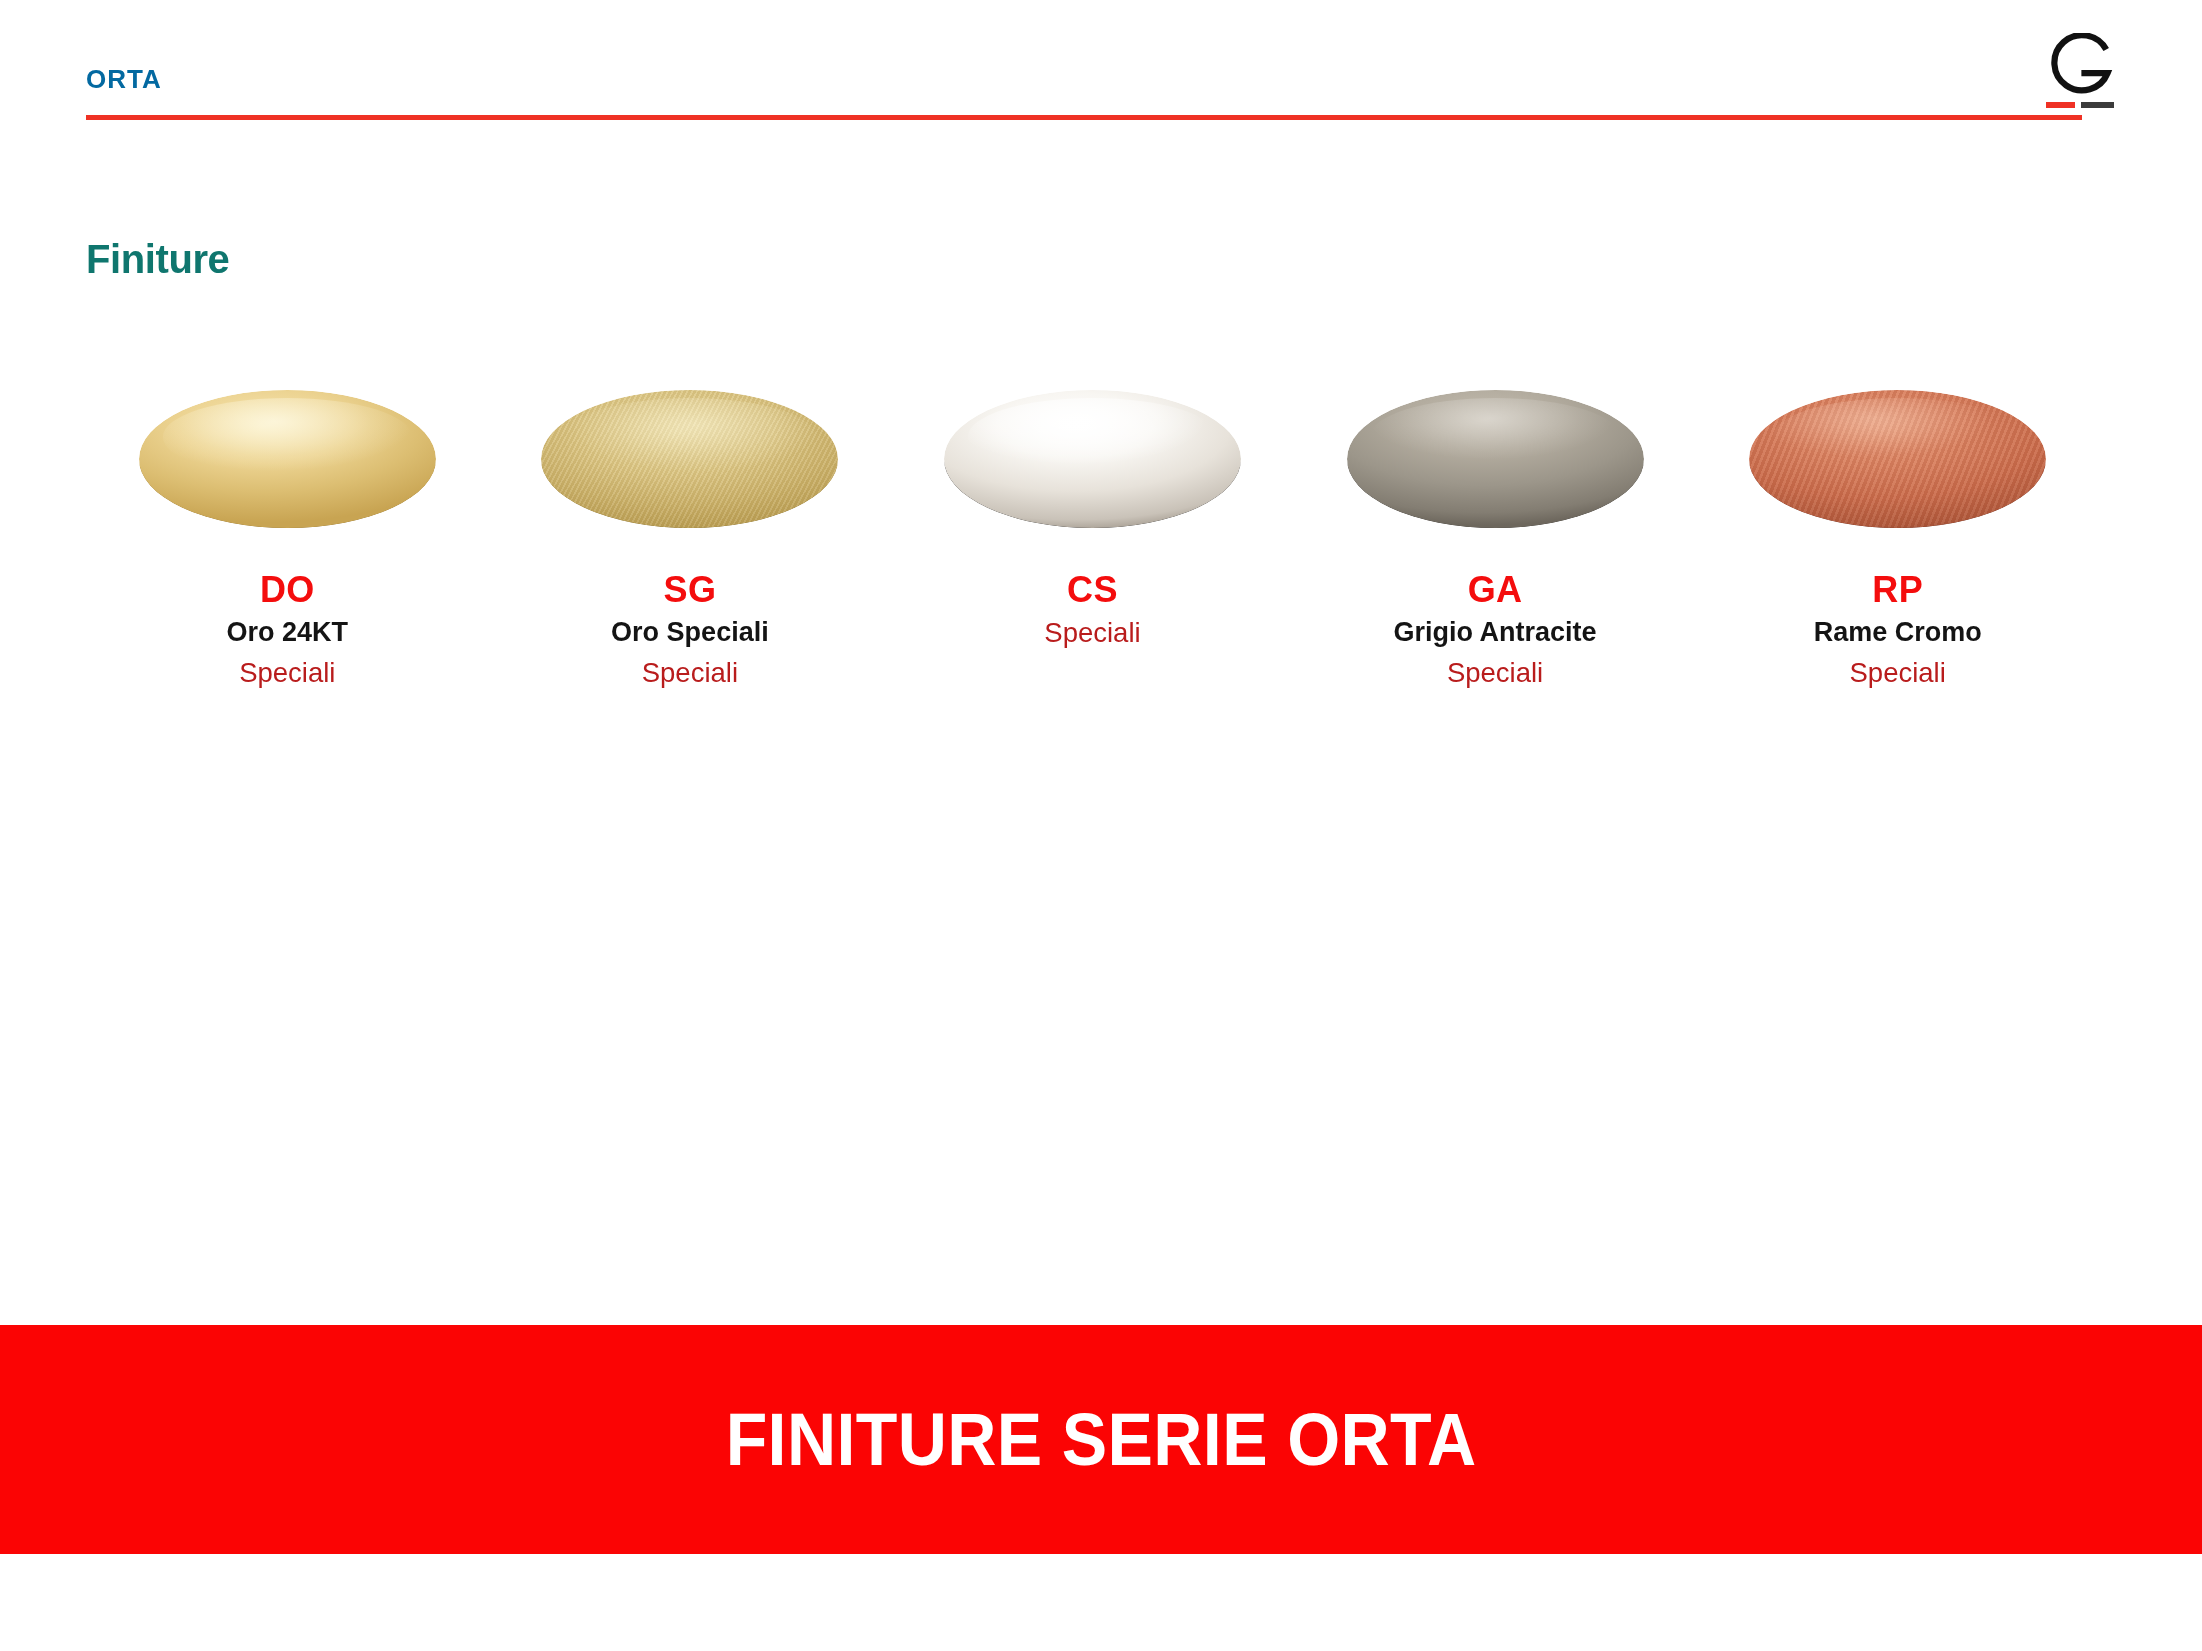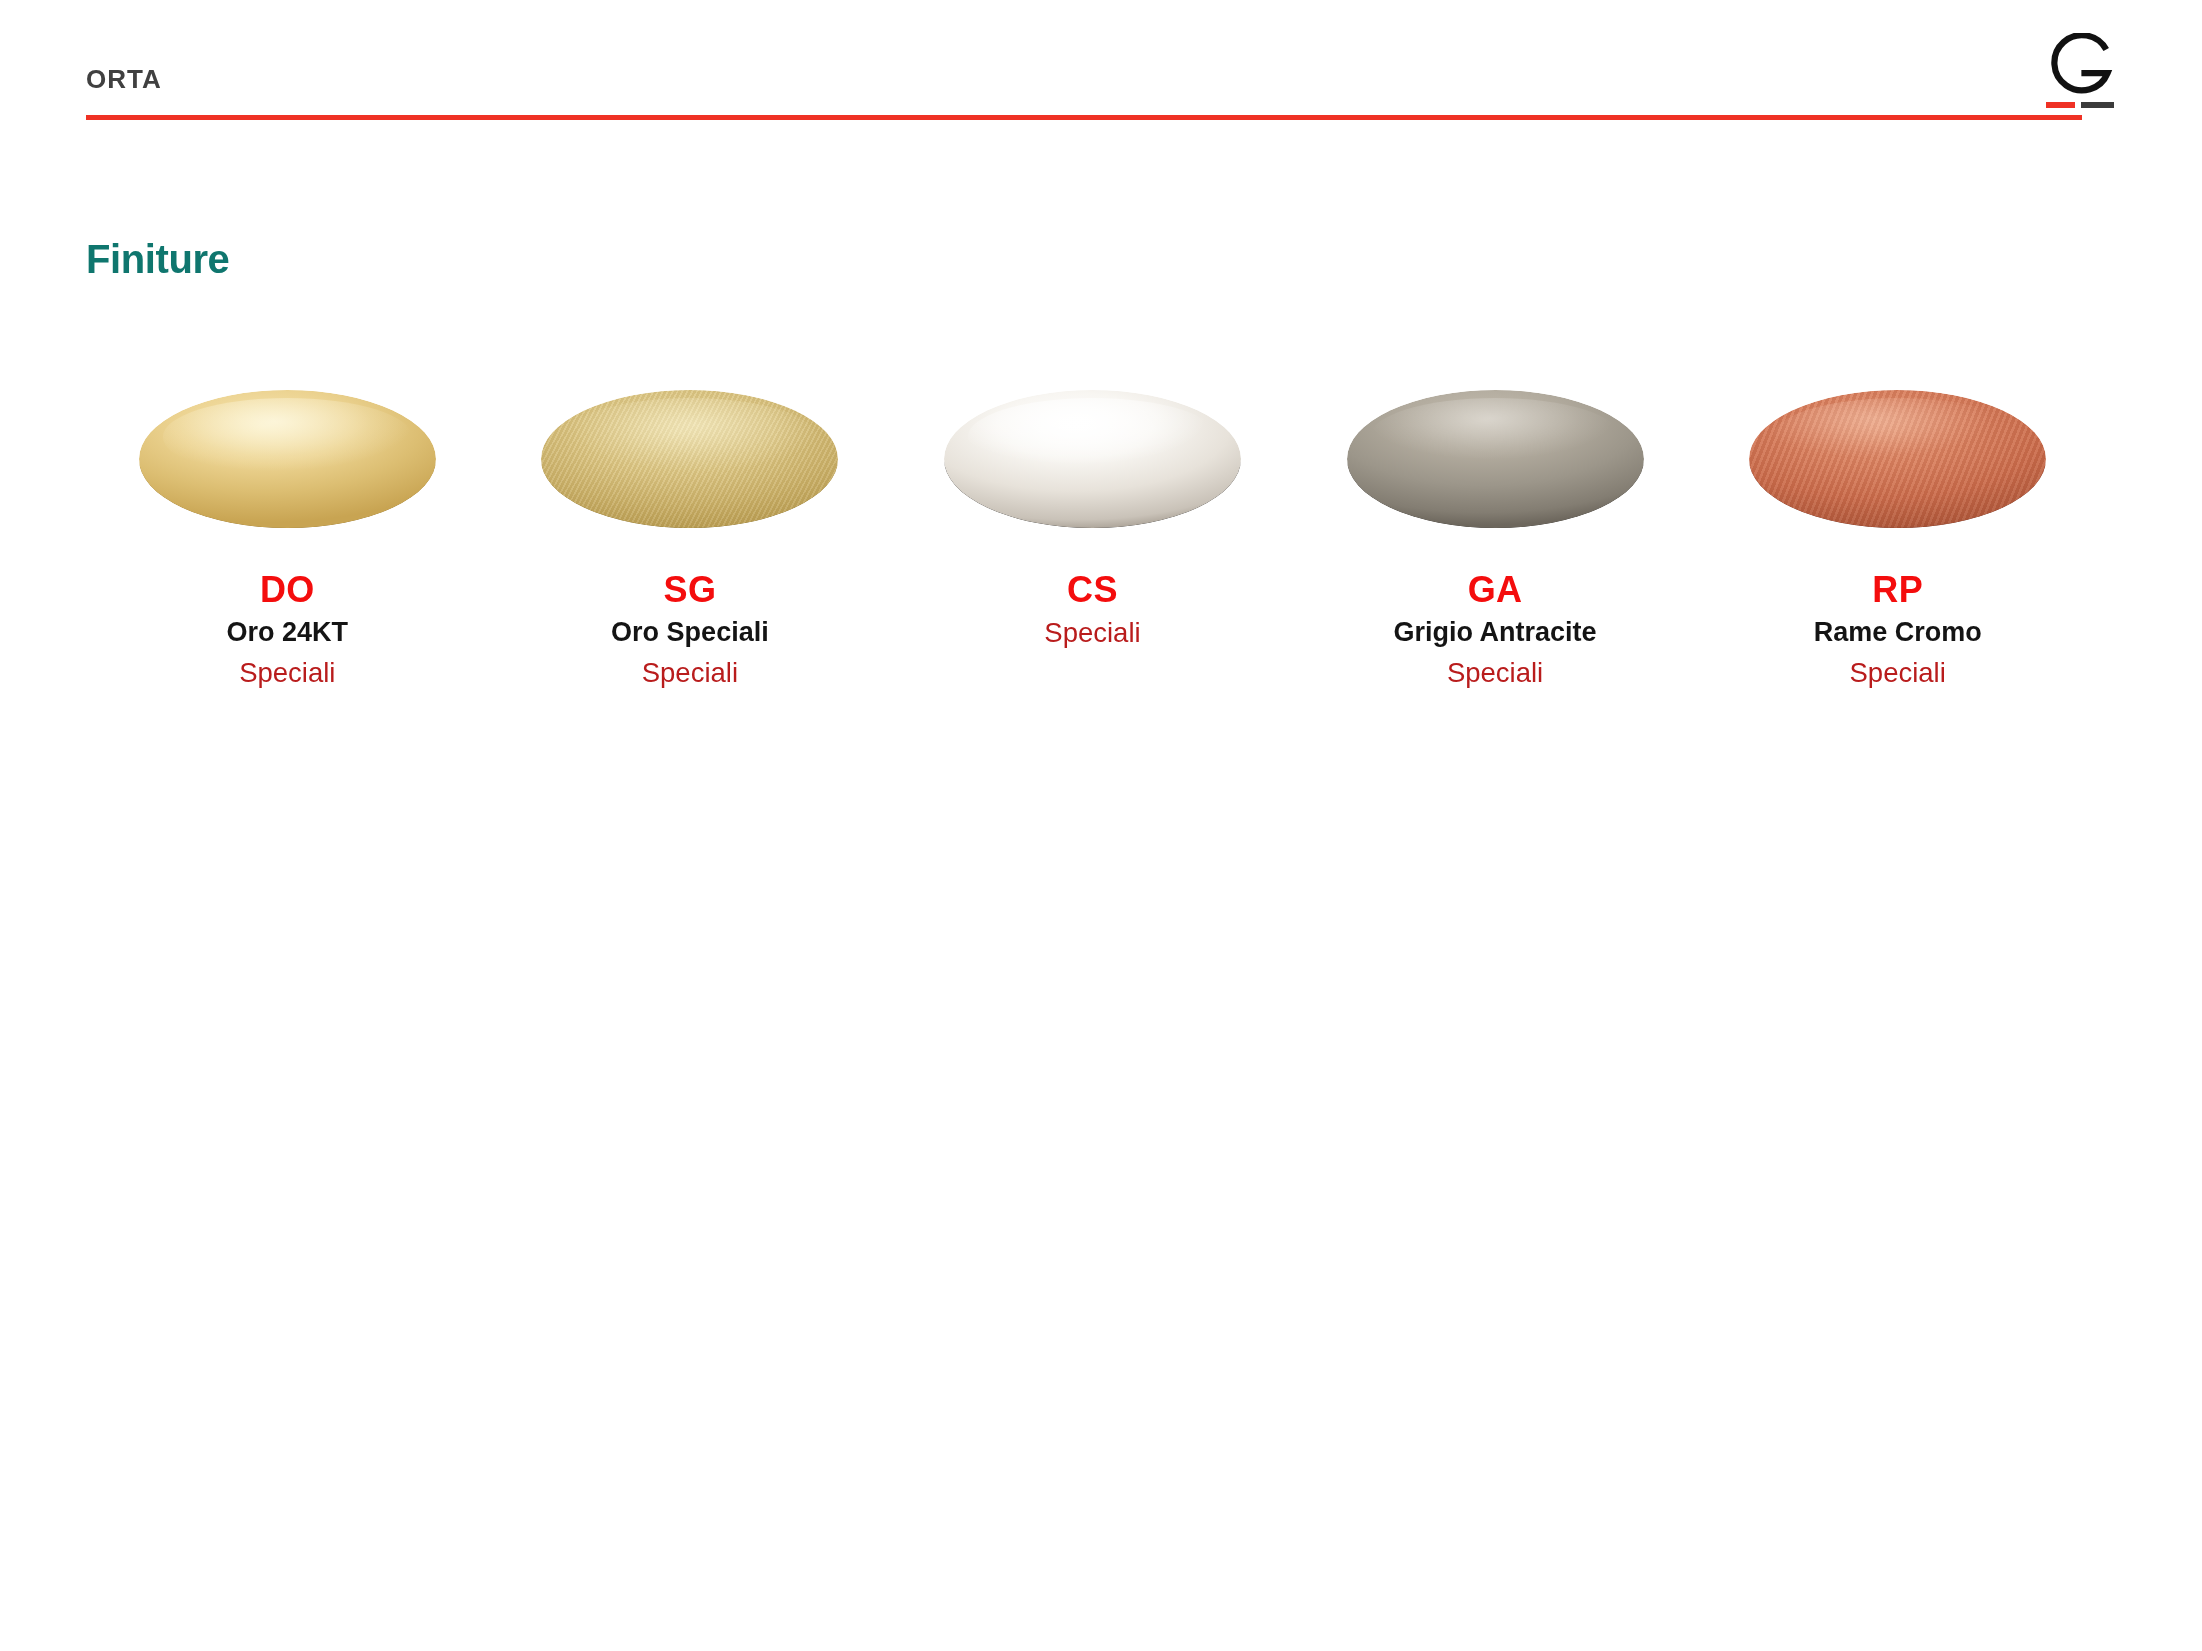--- a/index.html
+++ b/index.html
@@ -28,21 +28,21 @@
     height: 129px;
   }
 
   .header-title {
     position: absolute;
     left: 86px;
     top: 66px;
     font-size: 26px;
     font-weight: 700;
     letter-spacing: 1px;
-    color: #404040;
+    color: #0369a1;
     line-height: 1;
     font-family: "Liberation Sans", sans-serif;
   }
 
   .header-rule {
     position: absolute;
     left: 86px;
     top: 115px;
     width: 1996px;
     height: 5.2px;
@@ -322,15 +322,18 @@
           <div class="disc-gloss rp-gloss"></div>
         </div>
       </div>
       <div class="swatch-code">RP</div>
       <div class="swatch-name">Rame Cromo</div>
       <div class="swatch-group">Speciali</div>
     </div>
 
   </div>
 
+  <div class="footer-banner">
+    <div class="footer-text">FINITURE SERIE ORTA</div>
+  </div>
 
 </div>
 
 
 </body></html>

